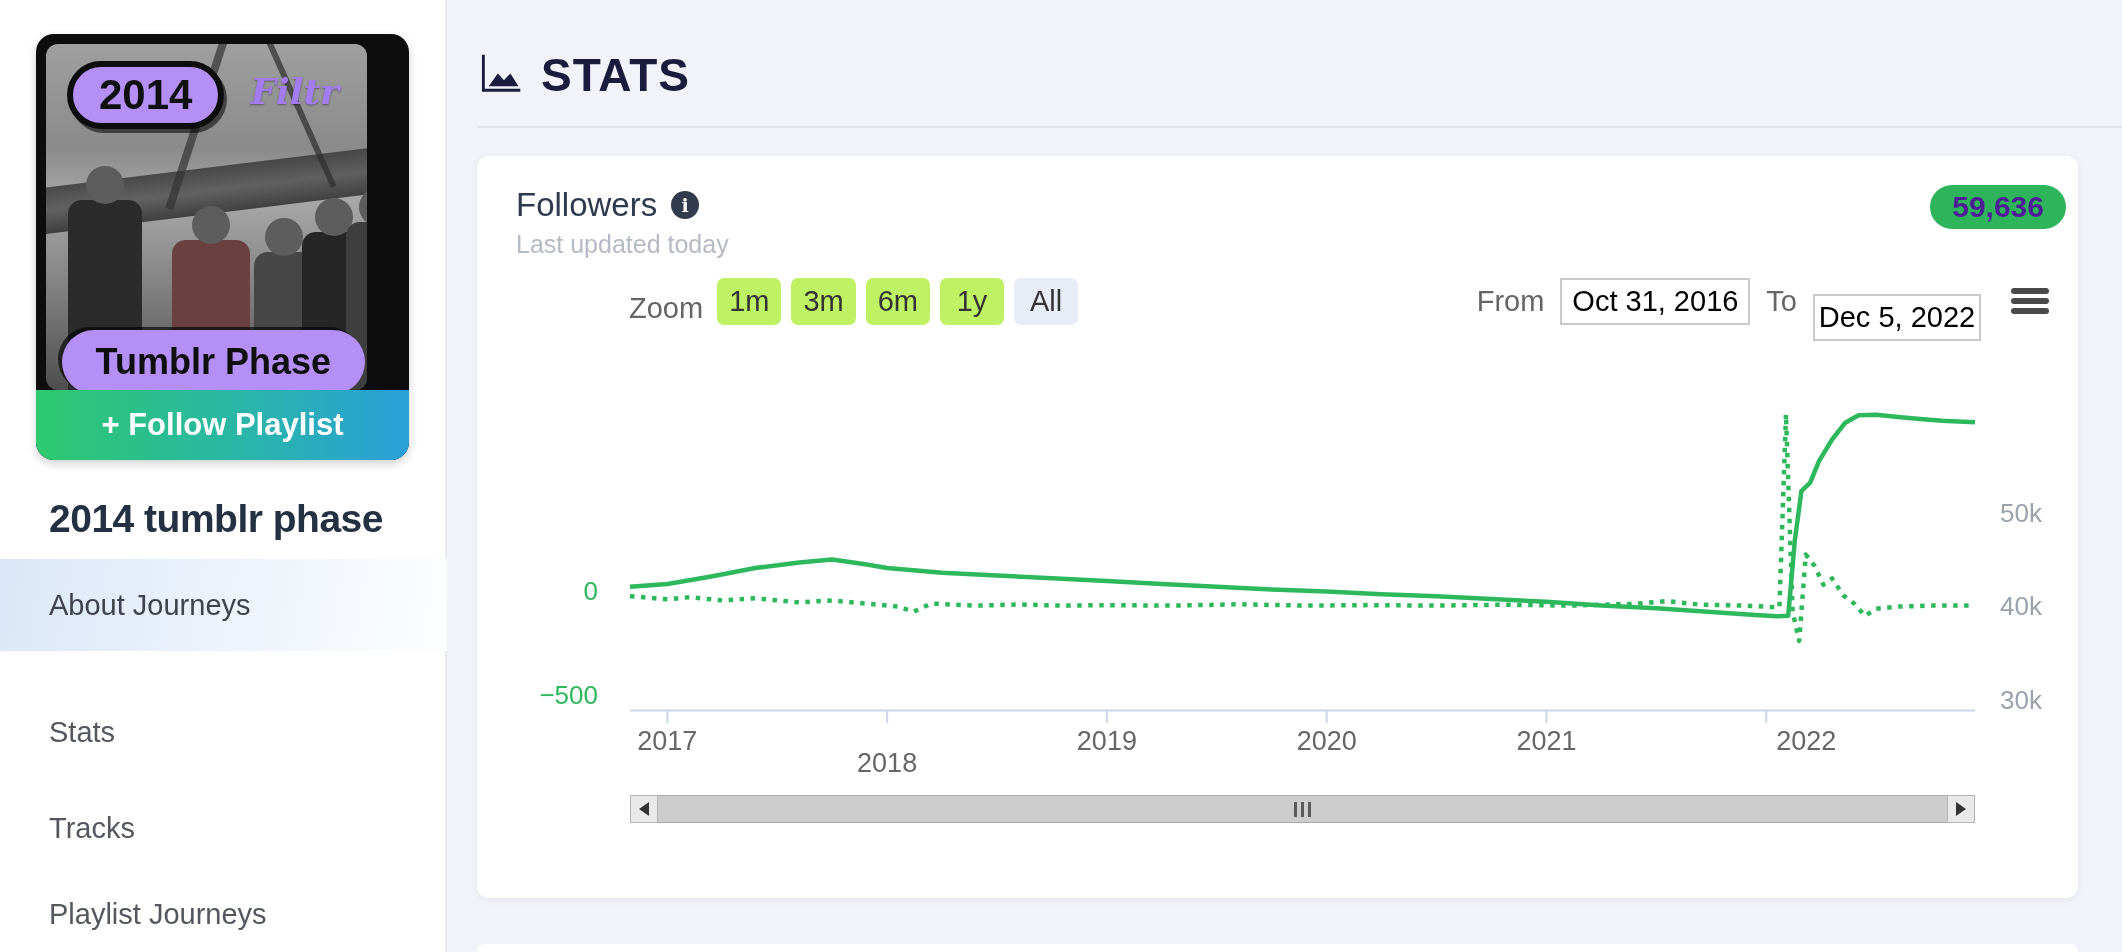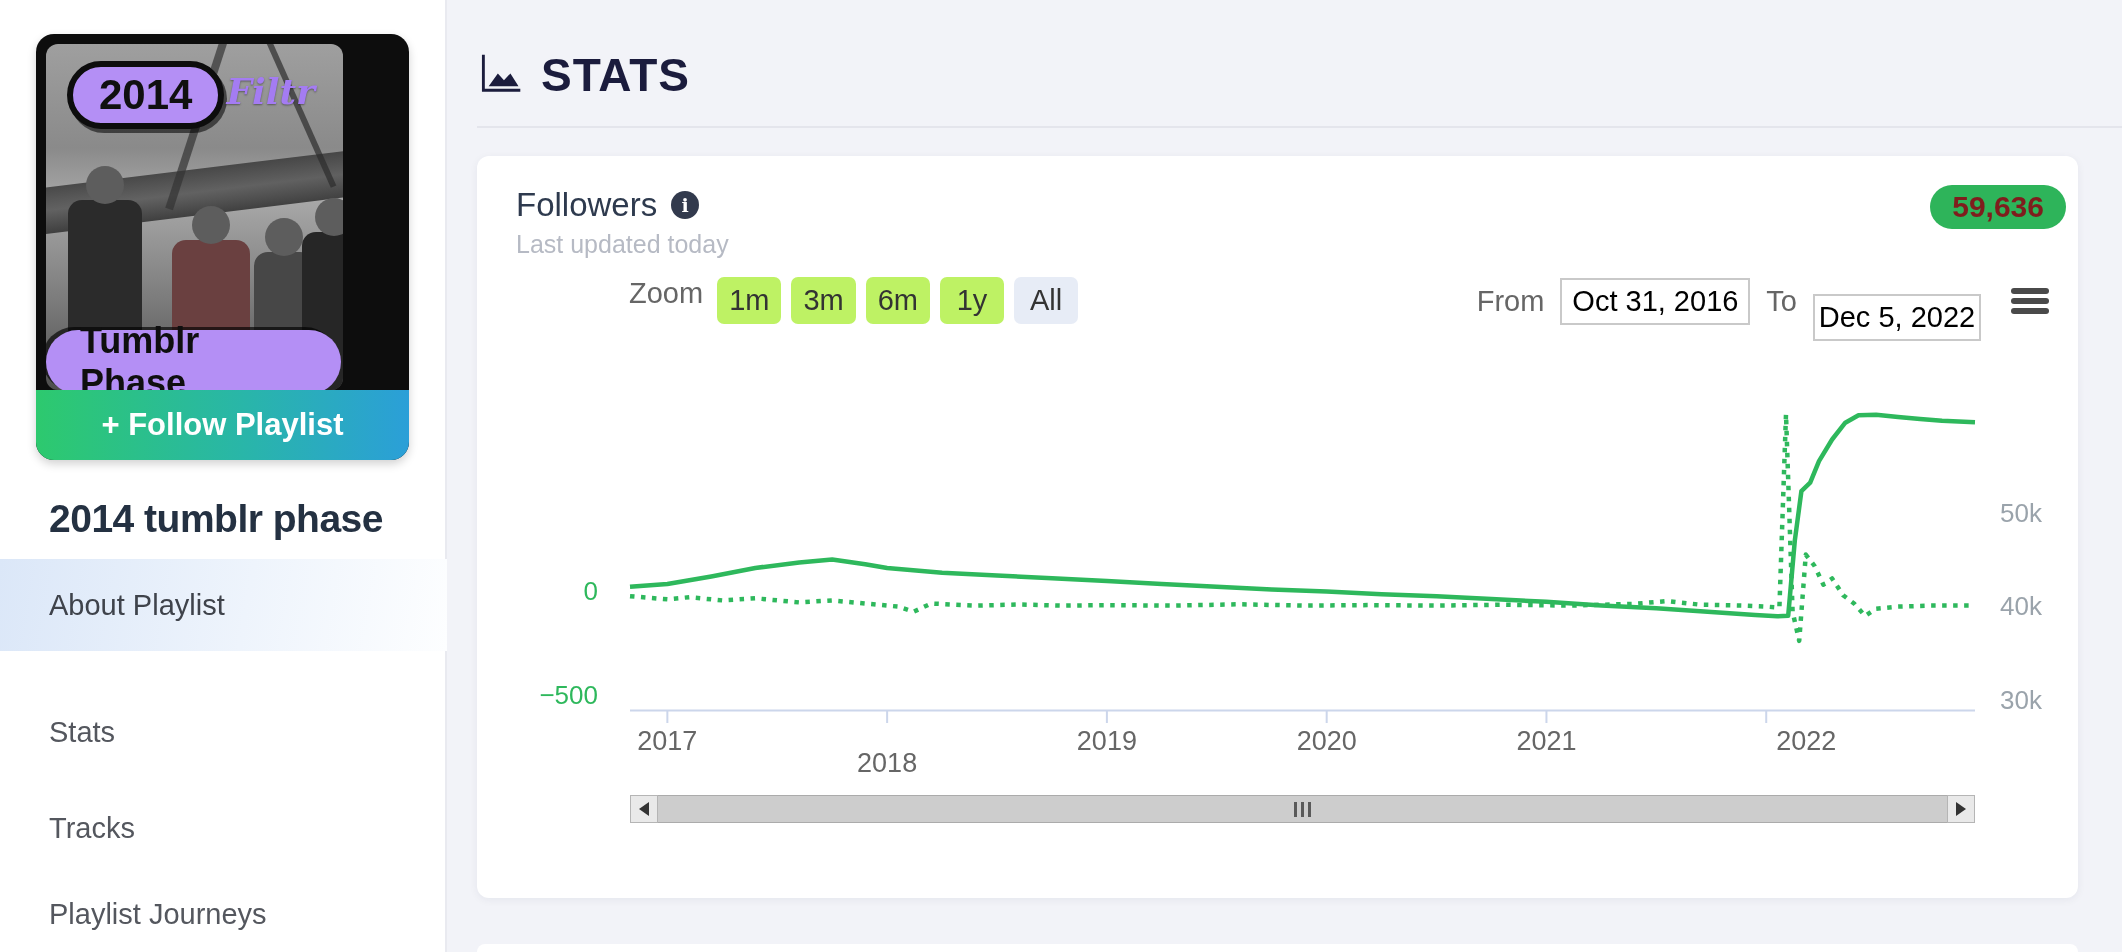--- a/index.html
+++ b/index.html
@@ -6,21 +6,21 @@
   html,body { width:2122px; height:952px; overflow:hidden;
     font-family:"Liberation Sans", sans-serif; background:#f2f3f8; }
   .page { position:relative; width:2122px; height:952px; }
 
   
   .sidebar { position:absolute; left:0; top:0; width:447px; height:952px;
     background:#ffffff; border-right:2px solid #e9eaf0; }
 
   .cover-card { position:absolute; left:36px; top:34px; width:373px; height:426px;
     background:#0d0d0d; border-radius:18px; box-shadow:0 4px 10px rgba(0,0,0,.18); }
-  .cover-photo { position:absolute; left:10px; top:10px; width:297px; height:346px;
+  .cover-photo { position:absolute; left:10px; top:10px; width:321px; height:346px;
     border-radius:12px; overflow:hidden;
     background:linear-gradient(180deg,#9f9f9f 0%,#8a8a8a 30%,#a8a8a8 45%,#7a7a7a 75%,#4e4e4e 100%); }
   .truss1 { position:absolute; left:-20px; top:118px; width:460px; height:46px;
     background:linear-gradient(180deg,#3a3a3a,#565656 50%,#2f2f2f);
     transform:rotate(-7deg); opacity:.85; }
   .truss2 { position:absolute; left:150px; top:-30px; width:8px; height:200px; background:#333; transform:rotate(18deg); opacity:.7; }
   .truss3 { position:absolute; left:250px; top:-20px; width:6px; height:170px; background:#2c2c2c; transform:rotate(-24deg); opacity:.7; }
   .figure { position:absolute; bottom:0; background:#343434; border-radius:14px 14px 0 0; }
   .figure::before { content:""; position:absolute; top:-34px; left:50%; transform:translateX(-50%);
     width:38px; height:38px; border-radius:50%; background:#5d5d5d; }
@@ -75,24 +75,24 @@
   .panel-title-row { position:absolute; left:39px; top:30px; display:flex; align-items:center; gap:14px; }
   .panel-title { font-size:33px; font-weight:500; color:#2e3a4e; }
   .info-icon { width:28px; height:28px; border-radius:50%; background:#323a4d;
     display:flex; align-items:center; justify-content:center; cursor:pointer; }
   .info-icon::after { content:"i"; color:#fff; font-family:"DejaVu Serif", serif;
     font-weight:bold; font-size:19px; line-height:1; }
   .panel-subtitle { position:absolute; left:39px; top:74px; font-size:25px; color:#b6bac4; }
   .value-badge { position:absolute; right:12px; top:29px; height:44px; min-width:128px;
     background:#2eb45a; border-radius:24px; padding:16px 22px;
     display:flex; align-items:center; justify-content:center;
-    color:#7f1d1d; font-size:30px; font-weight:bold; }
+    color:#4c1d95; font-size:30px; font-weight:bold; }
 
   .controls-left { position:absolute; left:152px; top:121px; height:48px;
-    display:flex; align-items:flex-start; gap:10px; }
+    display:flex; align-items:flex-end; gap:10px; }
   .zoom-label { font-size:29px; color:#666; margin-right:4px; }
   .zoom-btn { min-width:64px; height:47px; background:#bef264; border-radius:7px;
     display:flex; align-items:center; justify-content:center;
     font-size:29px; color:#333; cursor:pointer; padding:0 12px; }
   .zoom-btn.selected { background:#e7ecf6; font-weight:normal; }
 
   .controls-right { position:absolute; right:29px; top:121px; height:48px;
     display:flex; align-items:center; gap:16px; }
   .range-label { font-size:29px; color:#666; }
   .date-input { height:47px; border:2px solid #c9c9c9; background:#fff;
@@ -143,21 +143,21 @@
         <div class="figure f4"></div>
         <div class="figure f5"></div>
         <div class="year-badge">2014</div>
         <div class="filtr-logo">Filtr</div>
         <div class="phase-badge">Tumblr Phase</div>
       </div>
       <div class="follow-bar">+ Follow Playlist</div>
     </div>
     <div class="playlist-title">2014 tumblr phase</div>
     <div id="nav">
-        <div class="nav-item active">About Playlist</div>
+        <div class="nav-item active">About Journeys</div>
         <div class="nav-item">Stats</div>
         <div class="nav-item">Tracks</div>
         <div class="nav-item">Playlist Journeys</div>
       </div>
   </div>
 
   <div class="main">
     <div class="stats-header">
       <svg class="stats-icon" viewBox="0 0 512 512">
         <path fill="#1b1c3d" d="M55 30 h32 v380 h395 v32 H55 z"></path>

